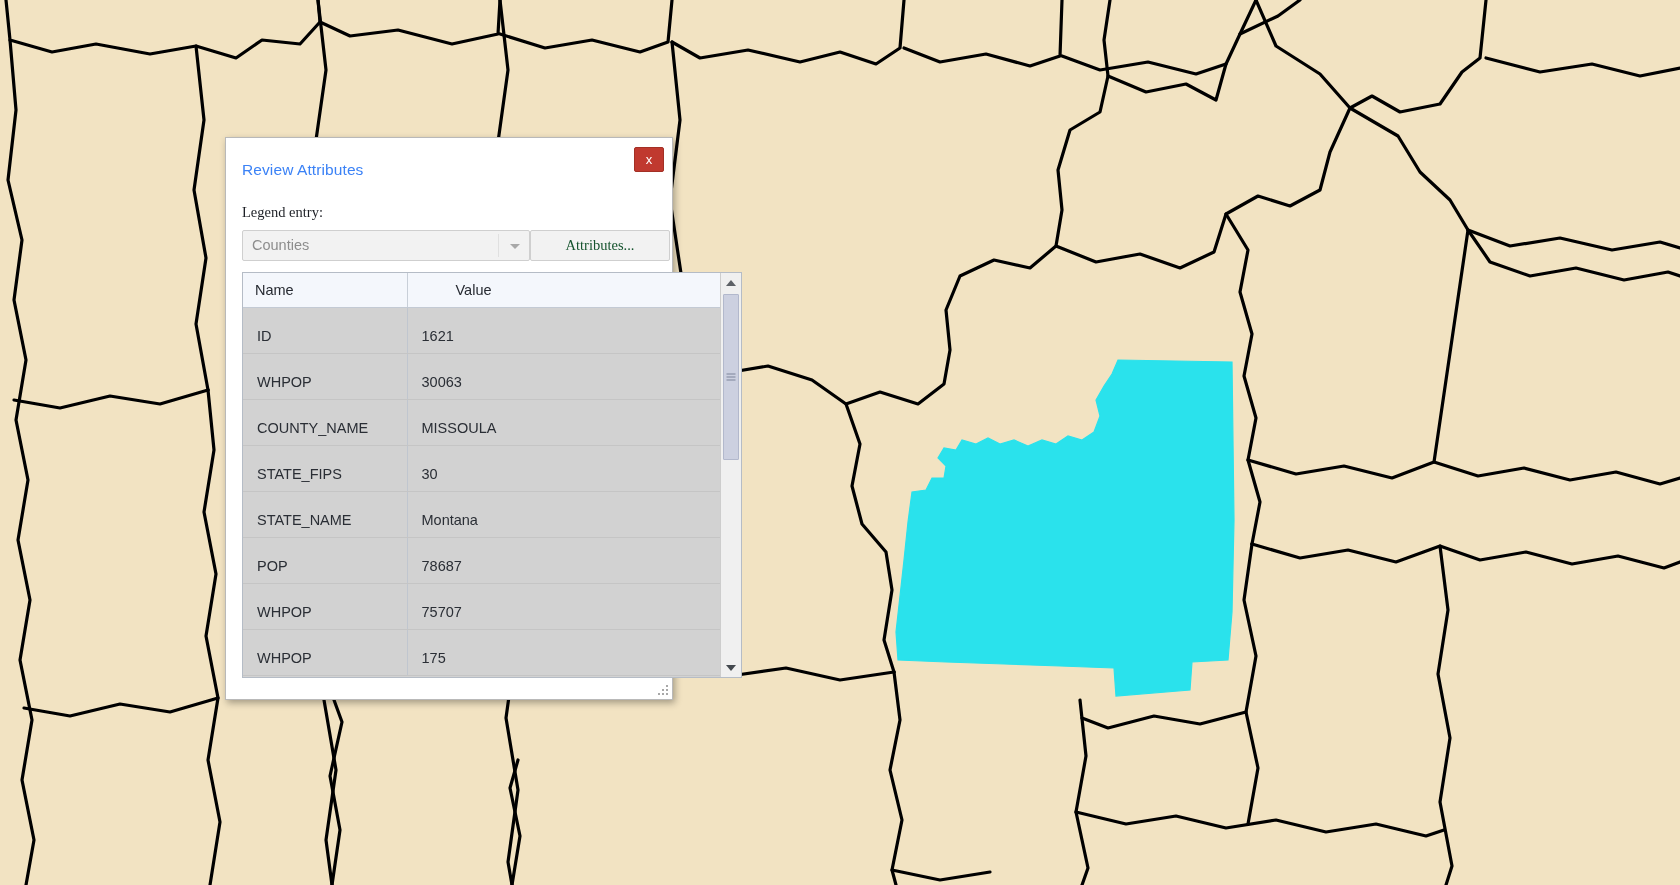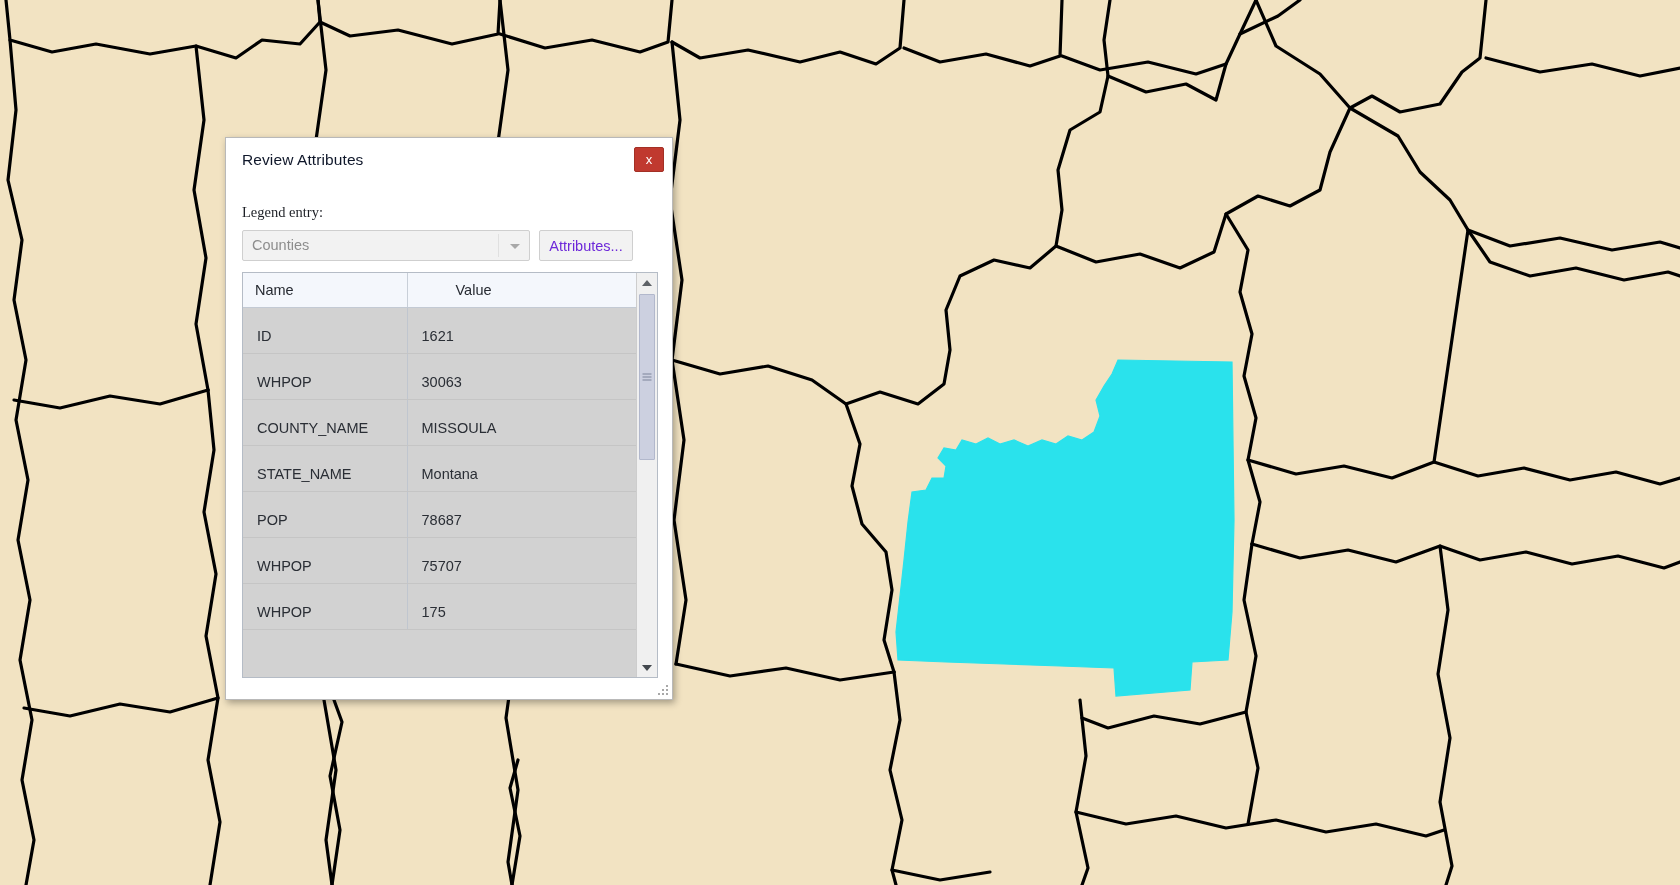--- a/index.html
+++ b/index.html
@@ -43,23 +43,23 @@
 
   .dlg-titlebar {
     position: relative;
     height: 46px;
     background: #ffffff;
   }
 
   .dlg-title {
     position: absolute;
     left: 16px;
-    top: 13px;
+    top: 23px;
     font-size: 15.5px;
-    color: #0f172a;
+    color: #3b82f6;
     letter-spacing: 0.1px;
     white-space: nowrap;
   }
 
   .dlg-close {
     position: absolute;
     right: 8px;
     top: 9px;
     width: 30px;
     height: 25px;
@@ -90,21 +90,20 @@
     white-space: nowrap;
     font-family: Liberation Serif, serif;
   }
 
   .legend-row {
     position: absolute;
     left: 16px;
     top: 46px;
     display: flex;
     align-items: flex-start;
-    gap: 9px;
   }
 
   .combo {
     position: relative;
     width: 288px;
     height: 31px;
     background: #f2f2f2;
     border: 1px solid #cfcfcf;
     border-radius: 2px;
     box-sizing: border-box;
@@ -130,40 +129,40 @@
     position: absolute;
     right: 9px;
     top: 13px;
     width: 0; height: 0;
     border-left: 5px solid transparent;
     border-right: 5px solid transparent;
     border-top: 5px solid #a8a8a8;
   }
 
   .attr-btn {
-    width: 94px;
+    width: 140px;
     height: 31px;
     background: #f2f2f2;
     border: 1px solid #cfcfcf;
     border-radius: 2px;
     font-size: 14.5px;
-    color: #6d28d9;
-    font-family: Liberation Sans, sans-serif;
+    color: #14532d;
+    font-family: Liberation Serif, serif;
     cursor: default;
     box-sizing: border-box;
     text-align: center;
     padding: 0;
   }
 
   
   .grid-wrap {
     position: absolute;
     left: 16px;
     top: 88px;
-    width: 416px;
+    width: 500px;
     height: 406px;
     border: 1px solid #b5bcc6;
     background: #d2d2d2;
     box-sizing: border-box;
     display: flex;
   }
 
   .grid-main {
     flex: 1 1 auto;
     overflow: hidden;
@@ -382,20 +381,24 @@
                   <td>ID</td>
                   <td>1621</td>
                 </tr>
                 <tr>
                   <td>WHPOP</td>
                   <td>30063</td>
                 </tr>
                 <tr>
                   <td>COUNTY_NAME</td>
                   <td>MISSOULA</td>
+                </tr>
+                <tr>
+                  <td>STATE_FIPS</td>
+                  <td>30</td>
                 </tr>
                 <tr>
                   <td>STATE_NAME</td>
                   <td>Montana</td>
                 </tr>
                 <tr>
                   <td>POP</td>
                   <td>78687</td>
                 </tr>
                 <tr>

